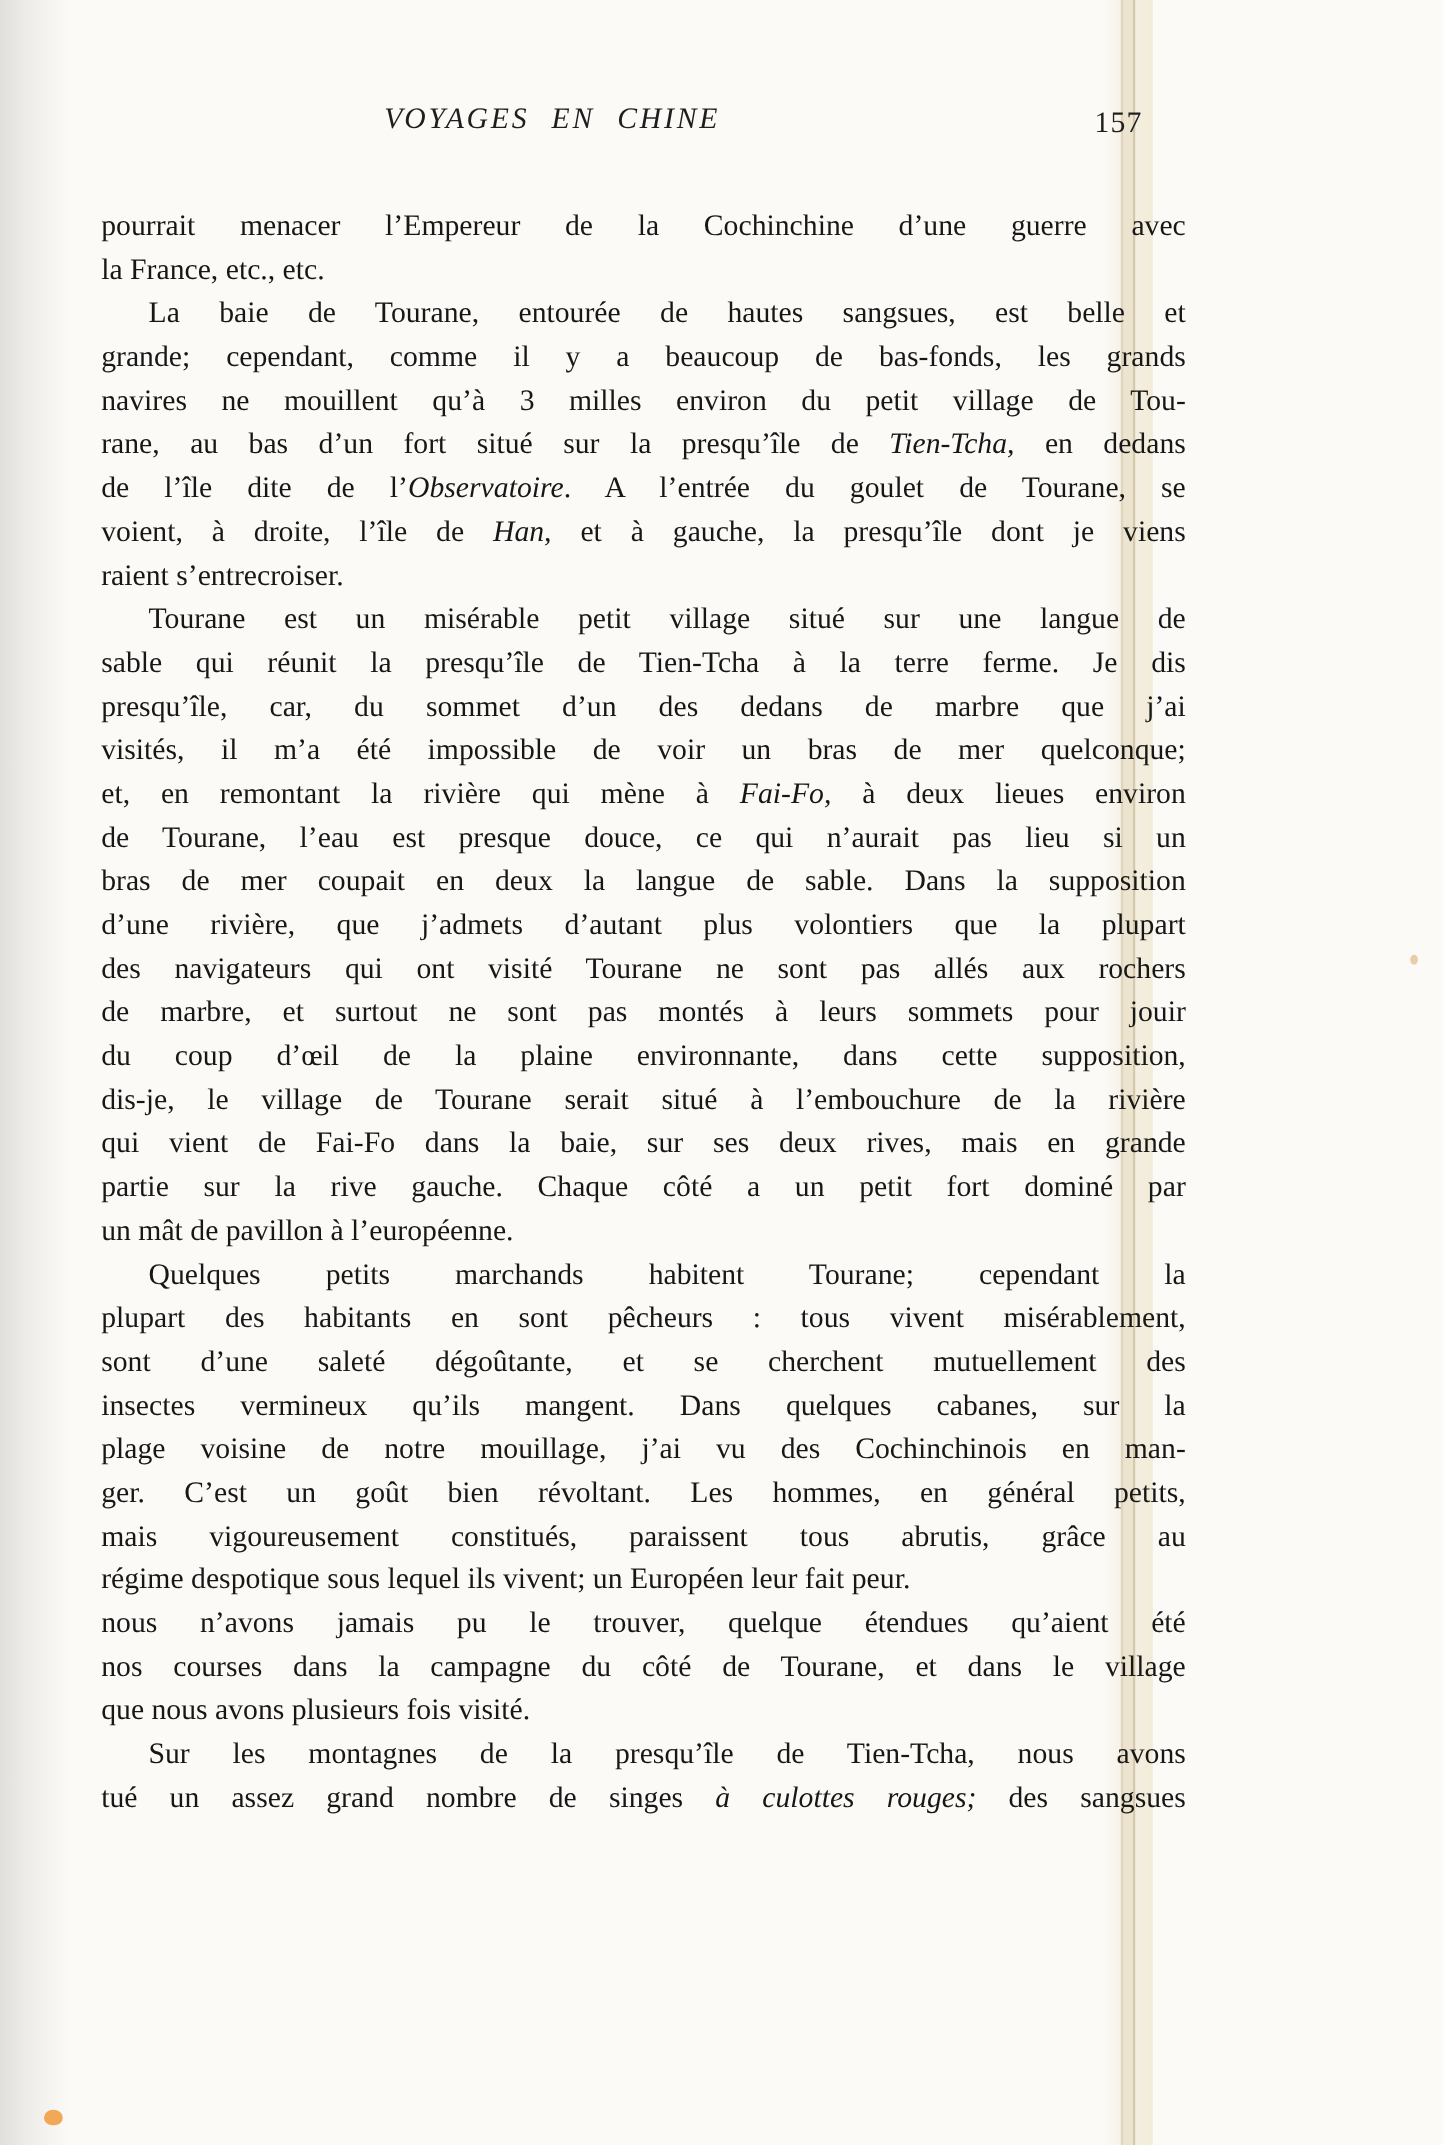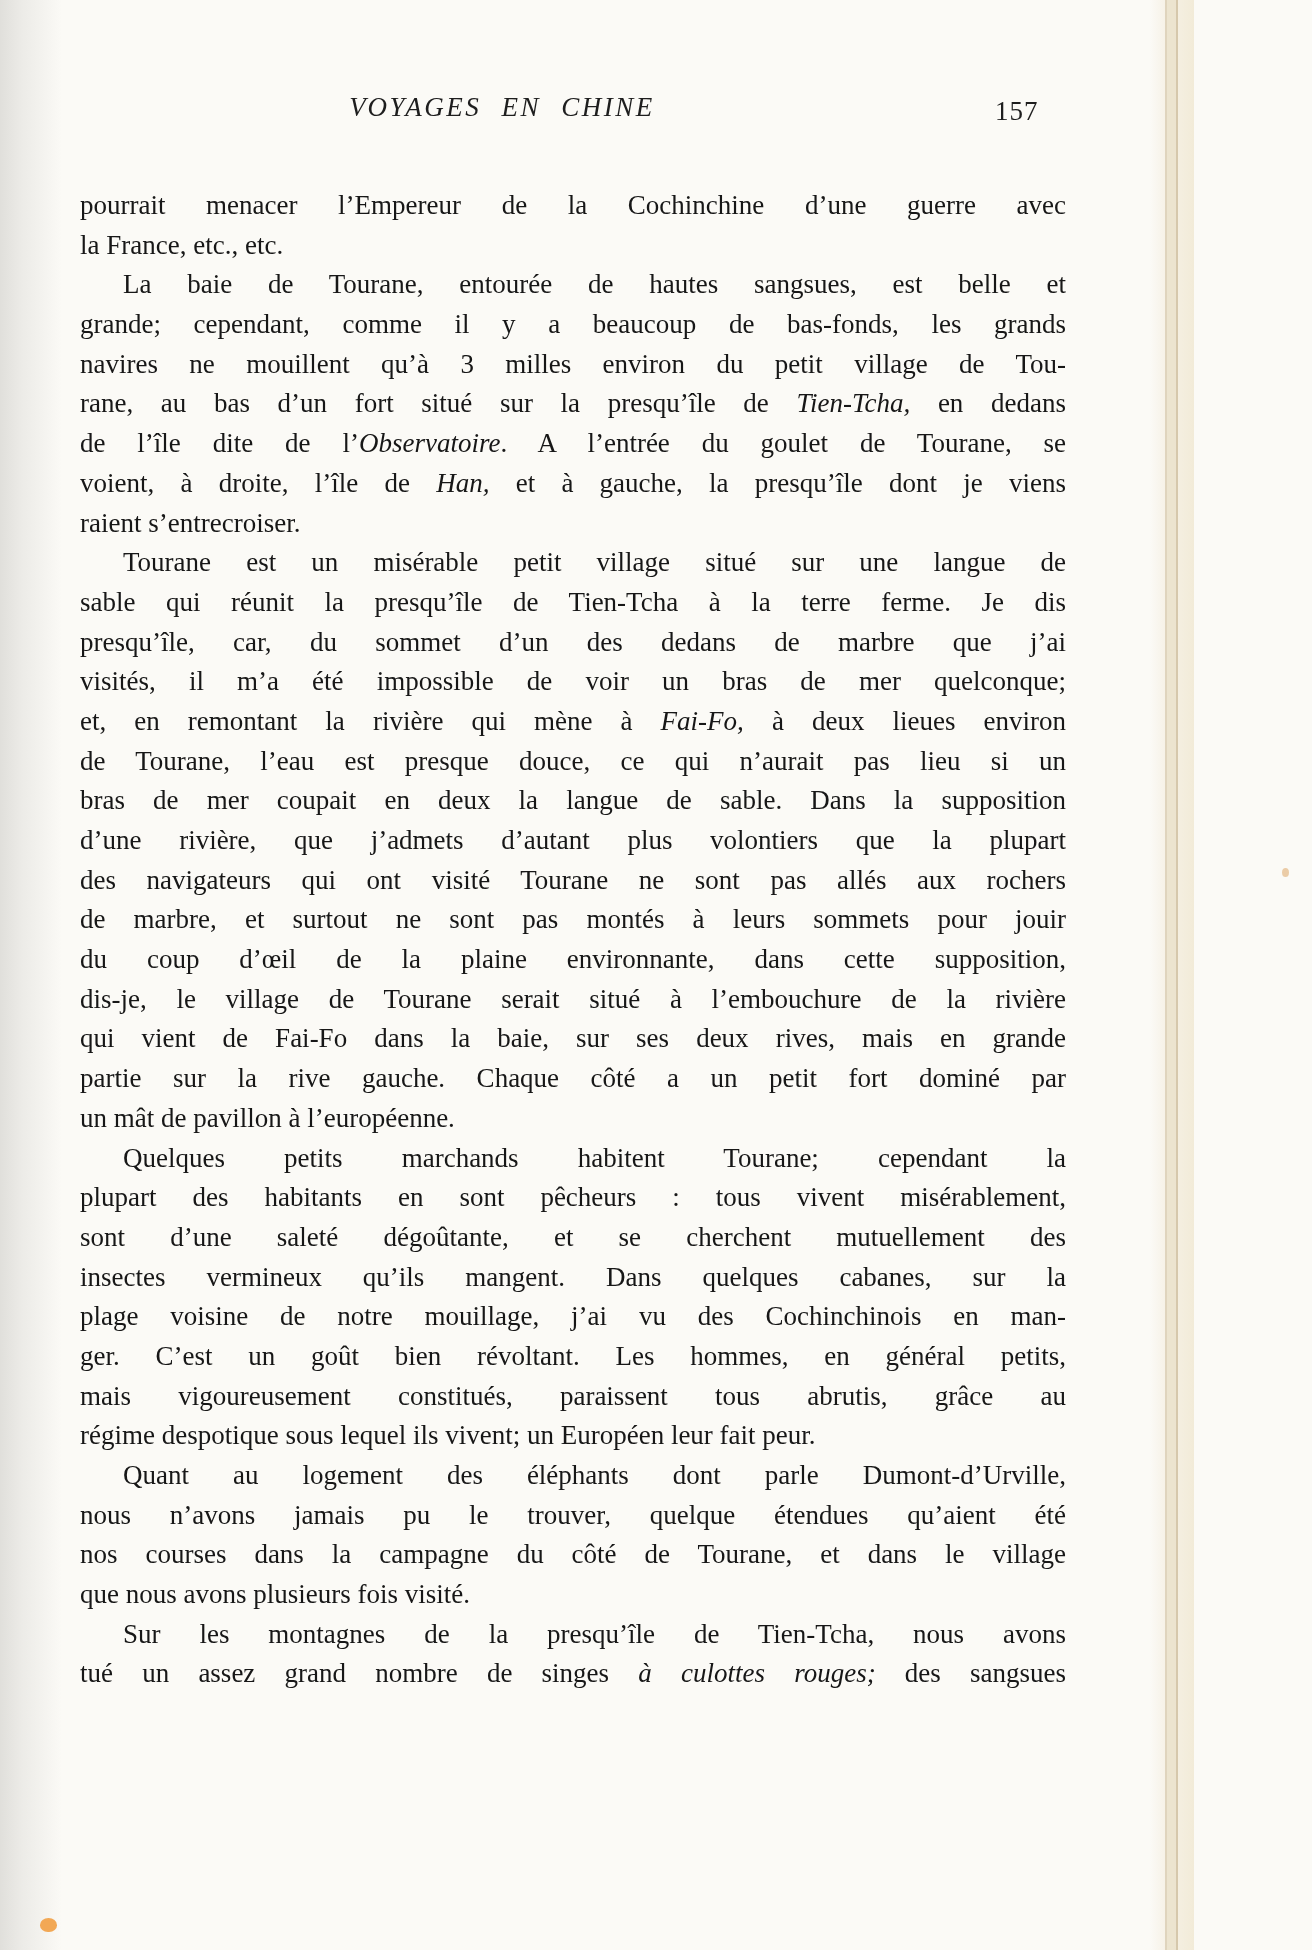--- a/index.html
+++ b/index.html
@@ -6,21 +6,21 @@
     margin: 0;
     padding: 0;
     width: 1312px;
     height: 1950px;
     background: #fbfaf6;
     overflow: hidden;
     font-family: "Liberation Serif", serif;
   }
   .page {
     position: relative;
-    width: 1194px;
+    width: 1048px;
     height: 1950px;
     background: #fbfaf6;
     color: #1b1b1b;
   }
   .edge-left {
     position: absolute;
     left: 0; top: 0;
     width: 62px; height: 100%;
     background: linear-gradient(to right, #e0dfdb 0%, #ecebe7 35%, rgba(251,250,246,0) 100%);
   }
@@ -60,21 +60,21 @@
     left: 995px;
     top: 96px;
     width: 70px;
     text-align: left;
     font-size: 27px;
     letter-spacing: 1px;
     color: #1e1e1e;
   }
   .body-text {
     position: absolute;
-    left: 80px;
+    left: 92px;
     top: 186px;
     width: 986px;
     font-size: 27px;
     line-height: 39.7px;
     color: #171717;
   }
   .line {
     height: 39.7px;
     text-align: justify;
     text-align-last: justify;
@@ -140,21 +140,20 @@
       <div class="line"><span>partie sur la rive gauche. Chaque côté a un petit fort dominé par</span></div>
       <div class="line para-end"><span>un mât de pavillon à l’européenne.</span></div>
       <div class="line indent"><span>Quelques petits marchands habitent Tourane; cependant la</span></div>
       <div class="line"><span>plupart des habitants en sont pêcheurs : tous vivent misérablement,</span></div>
       <div class="line"><span>sont d’une saleté dégoûtante, et se cherchent mutuellement des</span></div>
       <div class="line"><span>insectes vermineux qu’ils mangent. Dans quelques cabanes, sur la</span></div>
       <div class="line"><span>plage voisine de notre mouillage, j’ai vu des Cochinchinois en man-</span></div>
       <div class="line"><span>ger. C’est un goût bien révoltant. Les hommes, en général petits,</span></div>
       <div class="line"><span>mais vigoureusement constitués, paraissent tous abrutis, grâce au</span></div>
       <div class="line para-end"><span>régime despotique sous lequel ils vivent; un Européen leur fait peur.</span></div>
-      <div class="line indent"><span>Quant au logement des éléphants dont parle Dumont-d’Urville,</span></div>
       <div class="line"><span>nous n’avons jamais pu le trouver, quelque étendues qu’aient été</span></div>
       <div class="line"><span>nos courses dans la campagne du côté de Tourane, et dans le village</span></div>
       <div class="line para-end"><span>que nous avons plusieurs fois visité.</span></div>
       <div class="line indent"><span>Sur les montagnes de la presqu’île de Tien-Tcha, nous avons</span></div>
       <div class="line"><span>tué un assez grand nombre de singes </span><i>à culottes rouges;</i><span> des sangsues</span></div>
     </div>
 
   <div class="corner-dot" style="background: rgb(242, 168, 85);"></div>
   <div class="speck"></div>
 </div>

